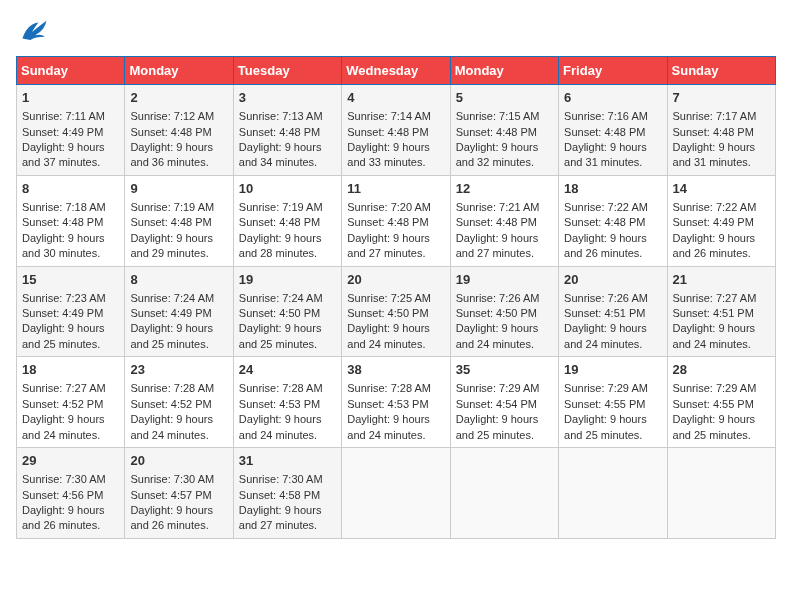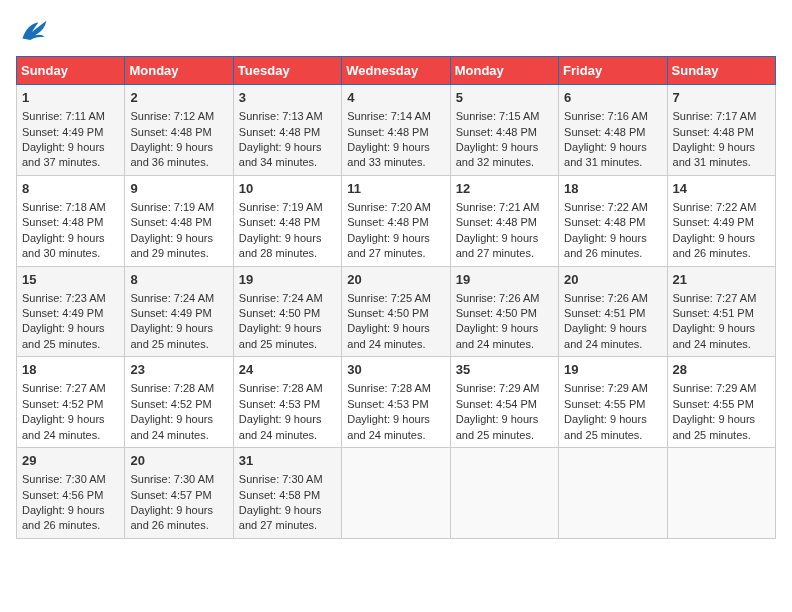--- a/index.html
+++ b/index.html
@@ -218,21 +218,21 @@
         </td>
         <td>
           <span class="day-num">23</span>
           <div class="day-info">Sunrise: 7:28 AM<br>Sunset: 4:52 PM<br>Daylight: 9 hours and 24 minutes.</div>
         </td>
         <td>
           <span class="day-num">24</span>
           <div class="day-info">Sunrise: 7:28 AM<br>Sunset: 4:53 PM<br>Daylight: 9 hours and 24 minutes.</div>
         </td>
         <td>
-          <span class="day-num">30</span>
+          <span class="day-num">38</span>
           <div class="day-info">Sunrise: 7:28 AM<br>Sunset: 4:53 PM<br>Daylight: 9 hours and 24 minutes.</div>
         </td>
         <td>
           <span class="day-num">35</span>
           <div class="day-info">Sunrise: 7:29 AM<br>Sunset: 4:54 PM<br>Daylight: 9 hours and 25 minutes.</div>
         </td>
         <td>
           <span class="day-num">19</span>
           <div class="day-info">Sunrise: 7:29 AM<br>Sunset: 4:55 PM<br>Daylight: 9 hours and 25 minutes.</div>
         </td>

